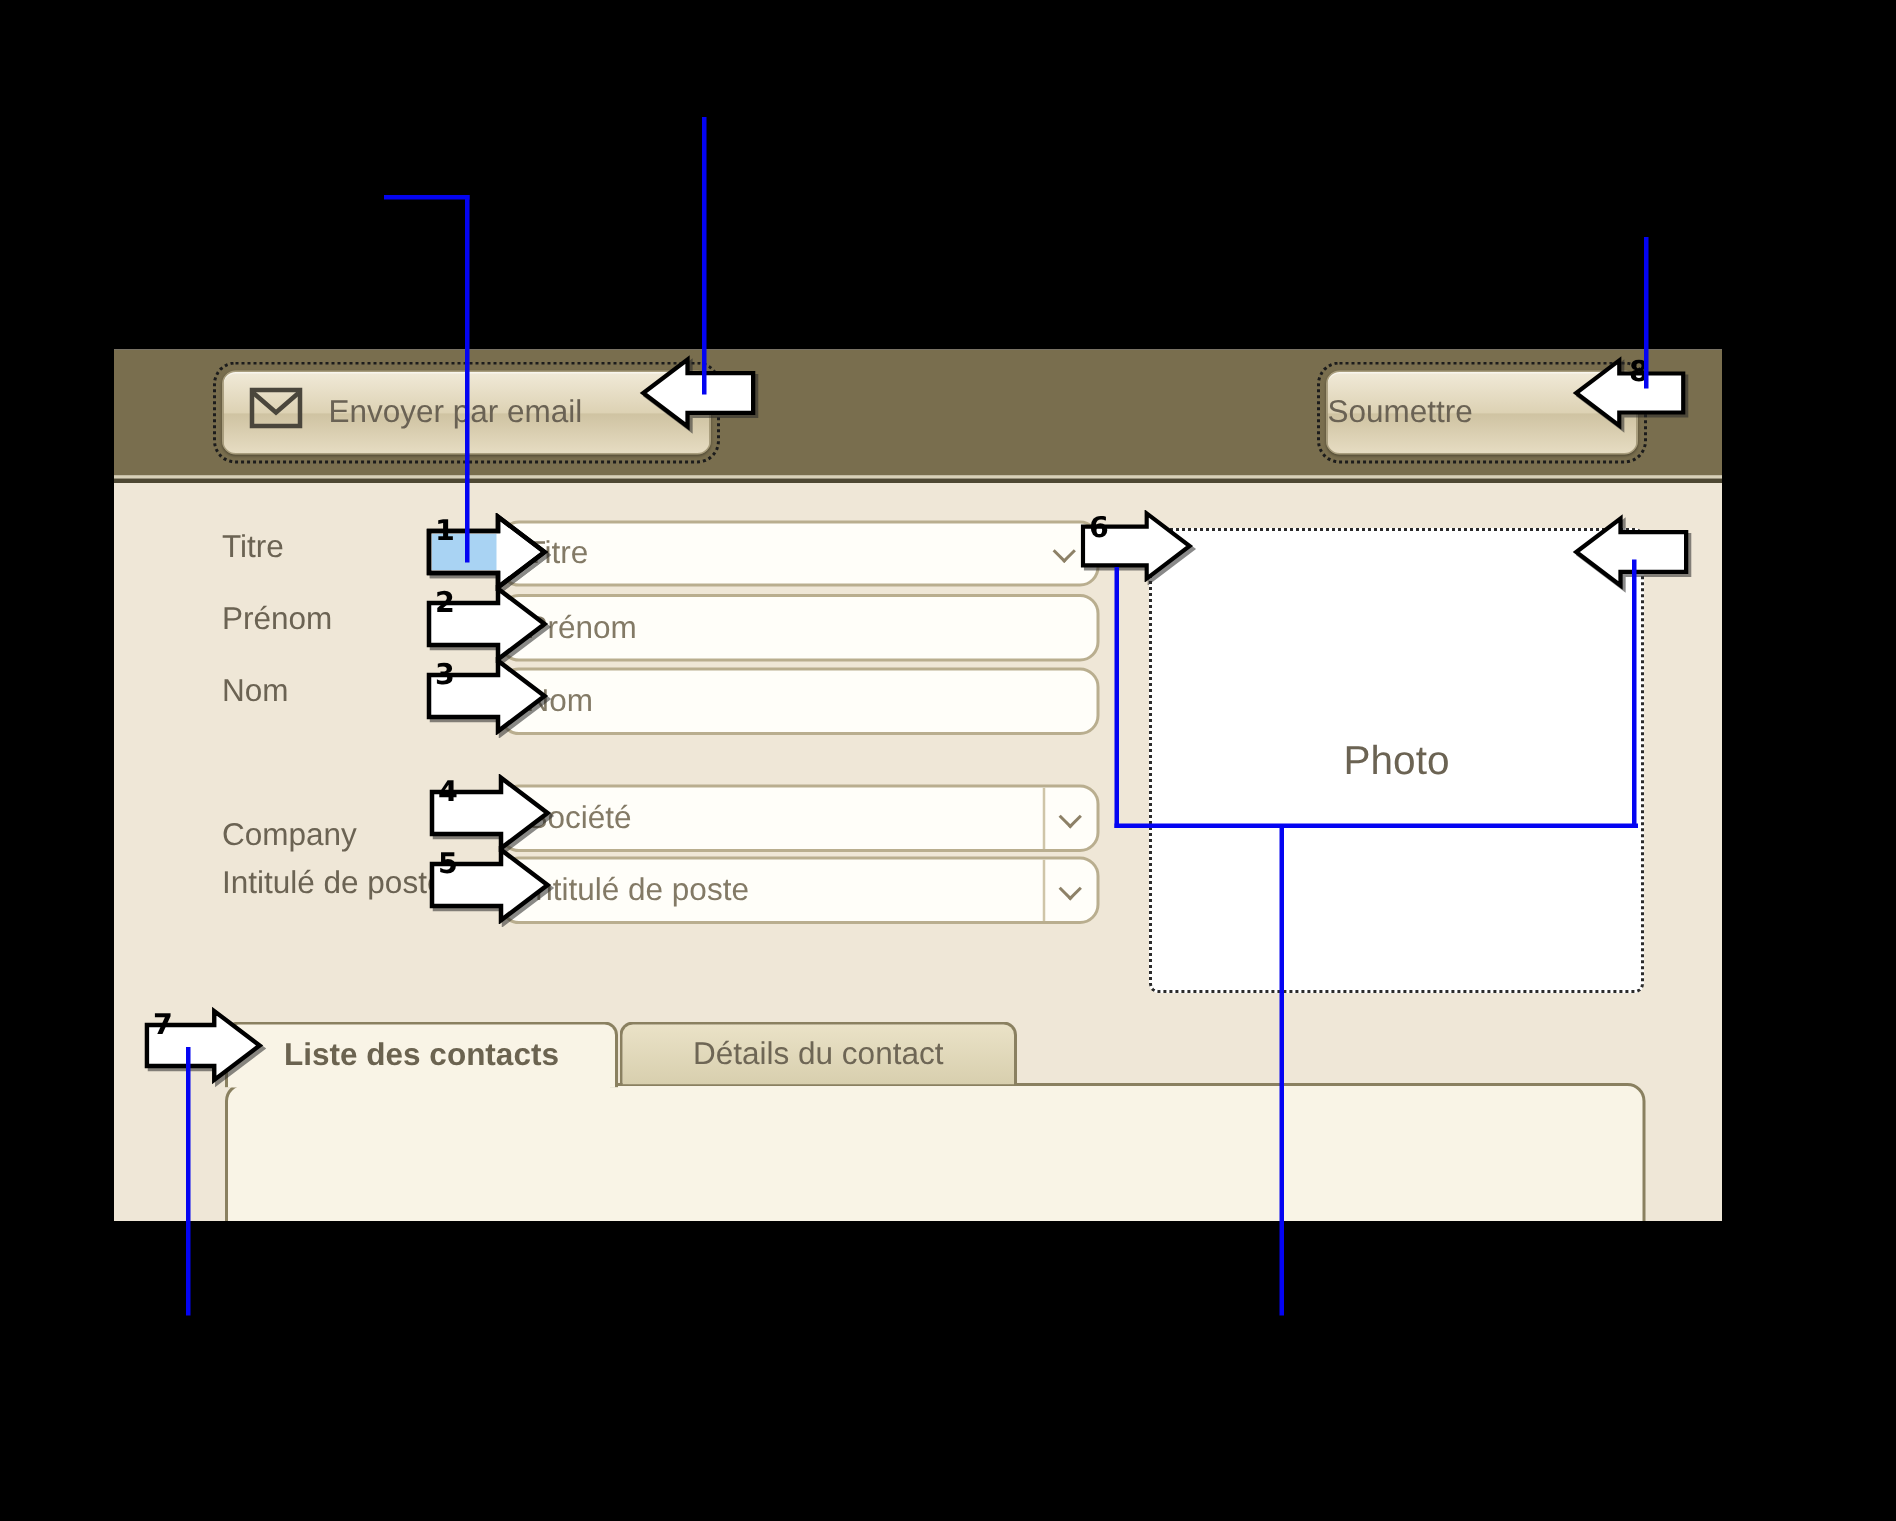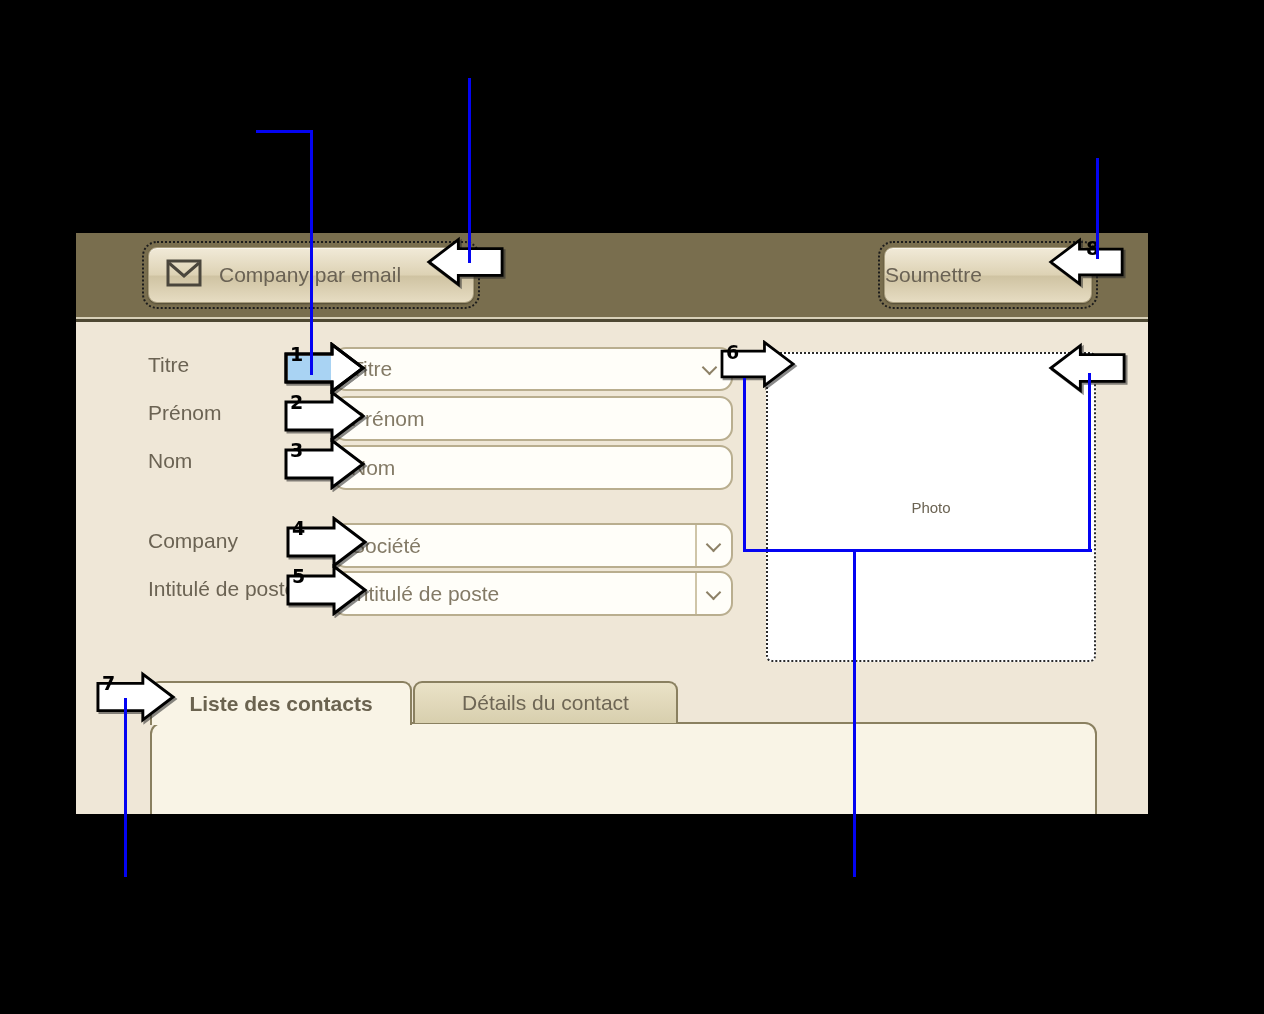--- a/index.html
+++ b/index.html
@@ -32,21 +32,21 @@
          padding-left:16px;border-radius:13px;}
   .field input::placeholder{color:var(--ph-color);opacity:1;}
   .combo-text{position:absolute;left:16px;top:50%;transform:translateY(-50%);
          font-size:21px;color:var(--ph-color);white-space:nowrap;}
   .chev{position:absolute;width:11px;height:11px;border-right:2.5px solid #8d8167;
         border-bottom:2.5px solid #8d8167;transform:rotate(45deg);}
   .combo-side{position:absolute;right:0;top:0;bottom:0;width:36px;
         border-left:2px solid #cfc5a8;border-radius:0 11px 11px 0;}
   .photo{position:absolute;left:690px;top:119px;width:330px;height:310px;background:#fff;
         border:2px dotted #2b2b2b;border-radius:6px;display:flex;align-items:center;
-        justify-content:center;font-size:15px;color:var(--label-color);}
+        justify-content:center;font-size:27px;color:var(--label-color);}
   .panel{position:absolute;left:74px;top:489px;width:947px;height:94px;background:var(--panel-bg);
         border:2px solid var(--tab-border);border-radius:12px 12px 0 0;}
   .tab{position:absolute;top:448px;height:42px;border:2px solid var(--tab-border);
         border-bottom:none;border-radius:9px 9px 0 0;display:flex;align-items:center;
         justify-content:center;font-size:21px;cursor:pointer;}
   .tab.inactive{left:337px;width:265px;background:linear-gradient(180deg,#eae2c7,#d8cfae);
         color:#6e6655;}
   .tab.active{left:74px;width:262px;height:44px;background:var(--panel-bg);
         color:#6b6350;font-weight:bold;z-index:3;}
   .arrow{position:absolute;z-index:50;}
@@ -66,31 +66,31 @@
     <div class="hdr-light"></div>
     <div class="hdr-dark"></div>
 
     <div class="hbtn email">
       <span>
         <svg width="36" height="28" viewBox="0 0 36 28">
           <rect x="2" y="2" width="32" height="24" fill="none" stroke="#4a463c" stroke-width="3"></rect>
           <path d="M3,4 L18,17 L33,4" fill="none" stroke="#4a463c" stroke-width="3"></path>
         </svg>
       </span>
-      <span>Company par email</span>
+      <span>Envoyer par email</span>
     </div>
 
     <div class="hbtn submit">
       <span>Soumettre</span>
     </div>
 
     <div class="flabel" style="top:120px">Titre</div>
     <div class="flabel" style="top:168px">Prénom</div>
     <div class="flabel" style="top:216px">Nom</div>
-    <div class="flabel" style="top:296px">Company</div>
+    <div class="flabel" style="top:312px">Company</div>
     <div class="flabel" style="top:344px">Intitulé de poste</div>
 
     <div class="field" style="top:114px;height:44px">
       <span class="combo-text">Titre</span>
       <span class="chev" style="right:16px;top:13px"></span>
     </div>
 
     <div class="field" style="top:163px;height:45px">
       <input type="text" placeholder="Prénom" style="">
     </div>

